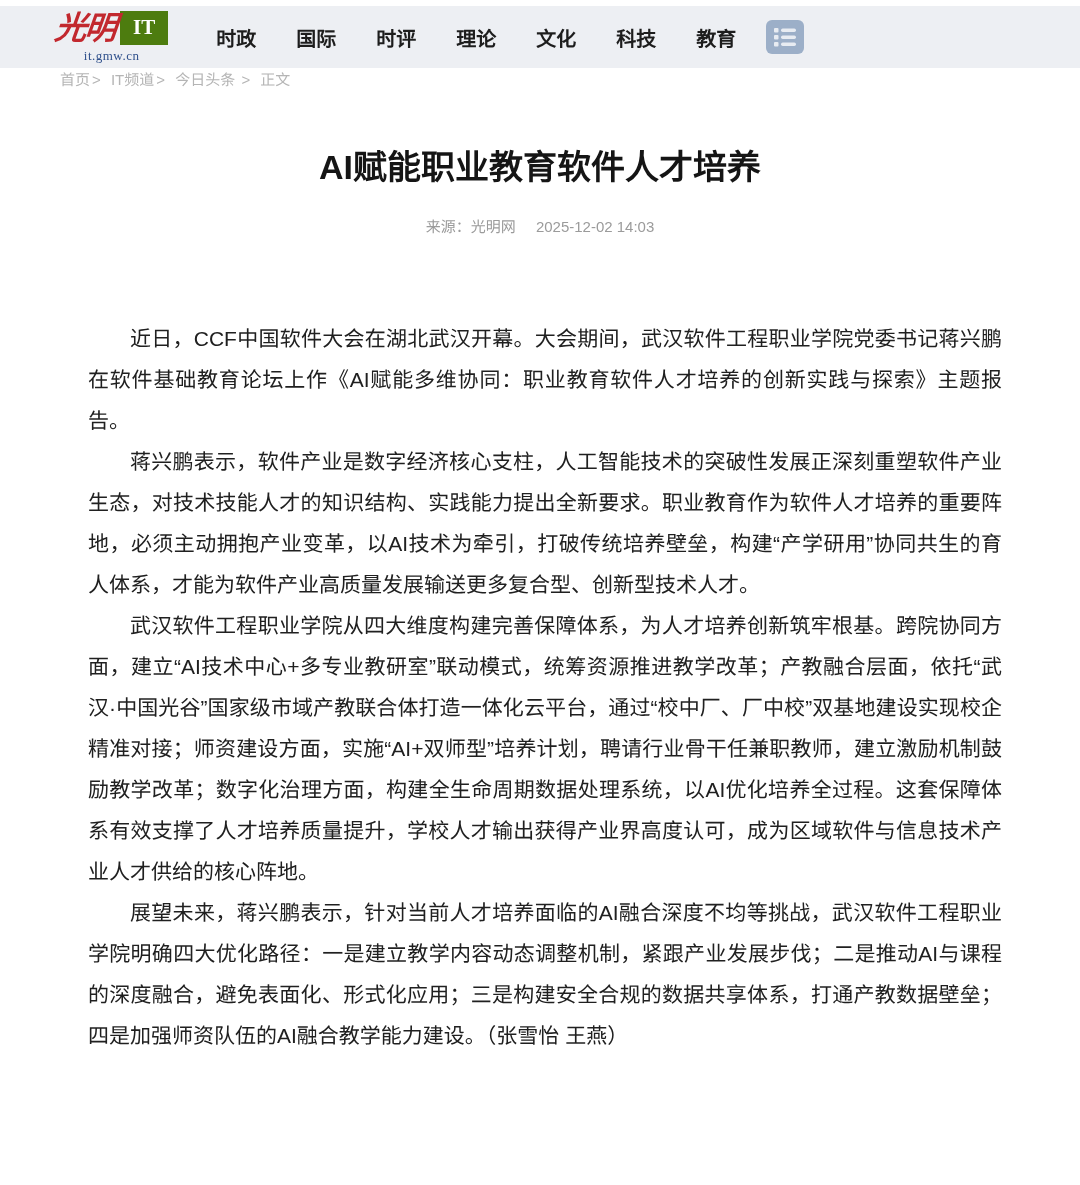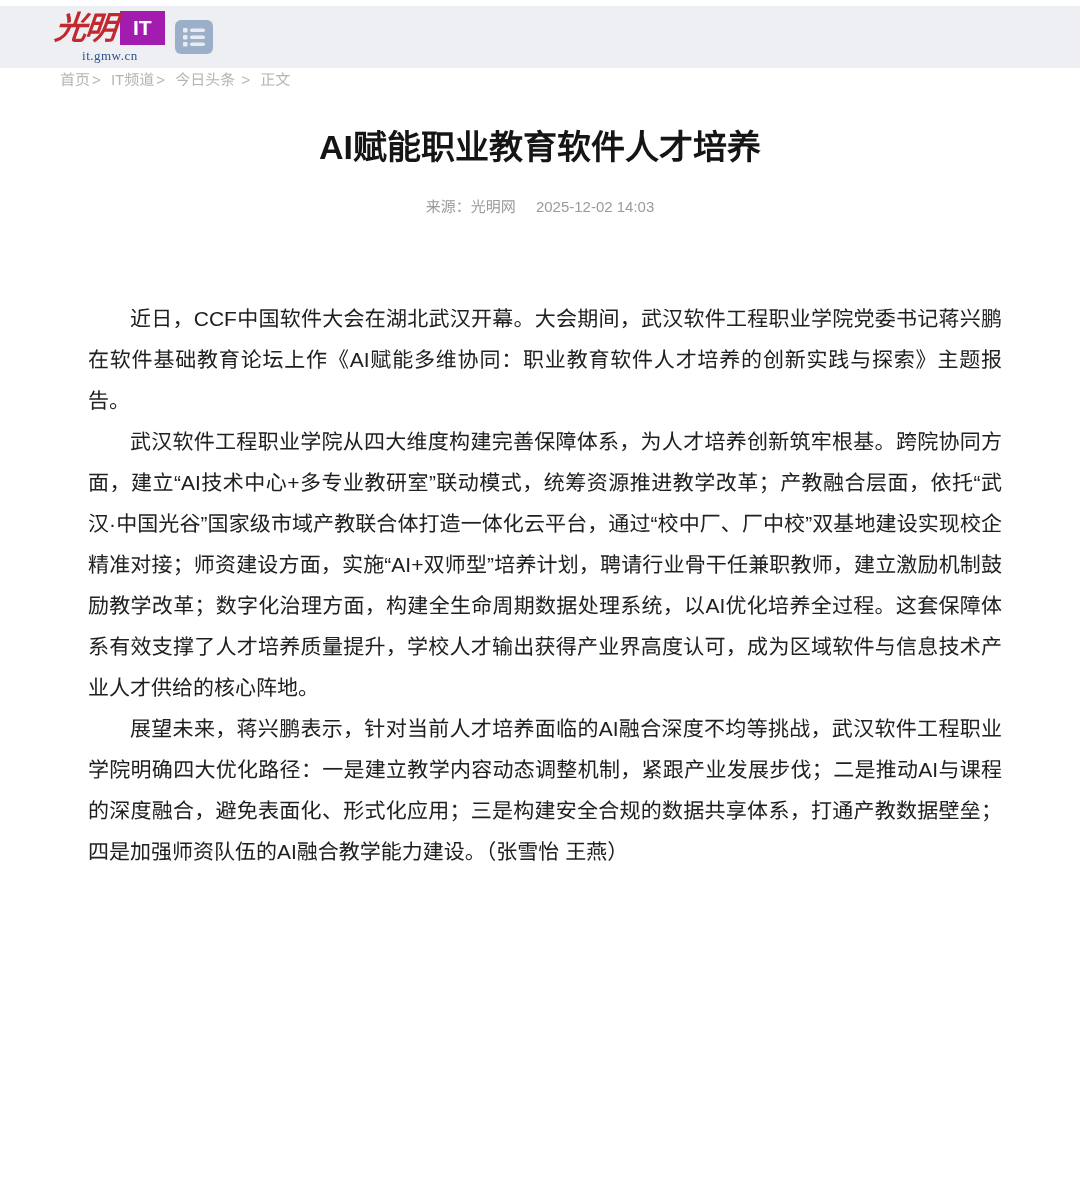--- a/index.html
+++ b/index.html
@@ -30,23 +30,23 @@
     font-family: "DejaVu Serif", "Liberation Serif", serif;
     font-style: italic;
     font-weight: bold;
     font-size: 32px;
     line-height: 32px;
     color: #c2282e;
     transform: skewX(-6deg);
     letter-spacing: -2px;
   }
   .logo-badge {
-    background: #a21caf;
+    background: #4d7c0f;
     color: #ffffff;
-    font-family: Liberation Sans, sans-serif;
+    font-family: Liberation Serif, serif;
     font-weight: bold;
     font-size: 21px;
     line-height: 1;
     padding: 6px 13px 7px;
   }
   .logo-domain {
     font-size: 13px;
     color: #30518c;
     letter-spacing: 0.5px;
     margin-top: 3px;
@@ -77,21 +77,21 @@
     padding-left: 60px;
     font-size: 15px;
     color: #b5b5b5;
   }
   .crumb { color: #b5b5b5; cursor: pointer; text-decoration: none; }
   .crumb-current { cursor: default; }
   .crumb-sep { margin: 0 6px 0 2px; color: #b5b5b5; }
 
   
   .article-title {
-    margin-top: 36px;
+    margin-top: 56px;
     text-align: center;
     font-size: 34px;
     line-height: 1.3;
     font-weight: 700;
     color: #151515;
   }
   .article-meta {
     margin-top: 26px;
     text-align: center;
     font-size: 15px;
@@ -117,20 +117,29 @@
 
 <header class="site-header">
   <div class="logo">
     <div class="logo-row">
       <span class="logo-brand">光明</span>
       <span class="logo-badge">IT</span>
     </div>
     <span class="logo-domain">it.gmw.cn</span>
   </div>
 
+  <nav class="main-nav">
+    <span class="nav-item">时政</span>
+    <span class="nav-item">国际</span>
+    <span class="nav-item">时评</span>
+    <span class="nav-item">理论</span>
+    <span class="nav-item">文化</span>
+    <span class="nav-item">科技</span>
+    <span class="nav-item">教育</span>
+  </nav>
 
   <div class="menu-btn">
     <svg width="38" height="34" viewBox="0 0 38 34" xmlns="http://www.w3.org/2000/svg">
       <rect x="0" y="0" width="38" height="34" rx="6" fill="#9cafc8"></rect>
       <rect x="8" y="8" width="4.5" height="4.5" rx="1" fill="#e8ecf2"></rect>
       <rect x="15" y="8.5" width="15" height="3.5" rx="1.7" fill="#e8ecf2"></rect>
       <rect x="8" y="15" width="4.5" height="4.5" rx="1" fill="#e8ecf2"></rect>
       <rect x="15" y="15.5" width="15" height="3.5" rx="1.7" fill="#e8ecf2"></rect>
       <rect x="8" y="22" width="4.5" height="4.5" rx="1" fill="#e8ecf2"></rect>
       <rect x="15" y="22.5" width="15" height="3.5" rx="1.7" fill="#e8ecf2"></rect>
@@ -147,15 +156,16 @@
 
 <h1 class="article-title">AI赋能职业教育软件人才培养</h1>
 
 <div class="article-meta">
   <span class="meta-source">来源：光明网</span>
   <span class="meta-datetime">2025-12-02 14:03</span>
 </div>
 
 <div class="article-body">
   <p>近日，CCF中国软件大会在湖北武汉开幕。大会期间，武汉软件工程职业学院党委书记蒋兴鹏在软件基础教育论坛上作《AI赋能多维协同：职业教育软件人才培养的创新实践与探索》主题报告。</p>
+  <p>蒋兴鹏表示，软件产业是数字经济核心支柱，人工智能技术的突破性发展正深刻重塑软件产业生态，对技术技能人才的知识结构、实践能力提出全新要求。职业教育作为软件人才培养的重要阵地，必须主动拥抱产业变革，以AI技术为牵引，打破传统培养壁垒，构建“产学研用”协同共生的育人体系，才能为软件产业高质量发展输送更多复合型、创新型技术人才。</p>
   <p>武汉软件工程职业学院从四大维度构建完善保障体系，为人才培养创新筑牢根基。跨院协同方面，建立“AI技术中心+多专业教研室”联动模式，统筹资源推进教学改革；产教融合层面，依托“武汉·中国光谷”国家级市域产教联合体打造一体化云平台，通过“校中厂、厂中校”双基地建设实现校企精准对接；师资建设方面，实施“AI+双师型”培养计划，聘请行业骨干任兼职教师，建立激励机制鼓励教学改革；数字化治理方面，构建全生命周期数据处理系统，以AI优化培养全过程。这套保障体系有效支撑了人才培养质量提升，学校人才输出获得产业界高度认可，成为区域软件与信息技术产业人才供给的核心阵地。</p>
   <p>展望未来，蒋兴鹏表示，针对当前人才培养面临的AI融合深度不均等挑战，武汉软件工程职业学院明确四大优化路径：一是建立教学内容动态调整机制，紧跟产业发展步伐；二是推动AI与课程的深度融合，避免表面化、形式化应用；三是构建安全合规的数据共享体系，打通产教数据壁垒；四是加强师资队伍的AI融合教学能力建设。（张雪怡 王燕）</p>
 </div>
 
 </body></html>

